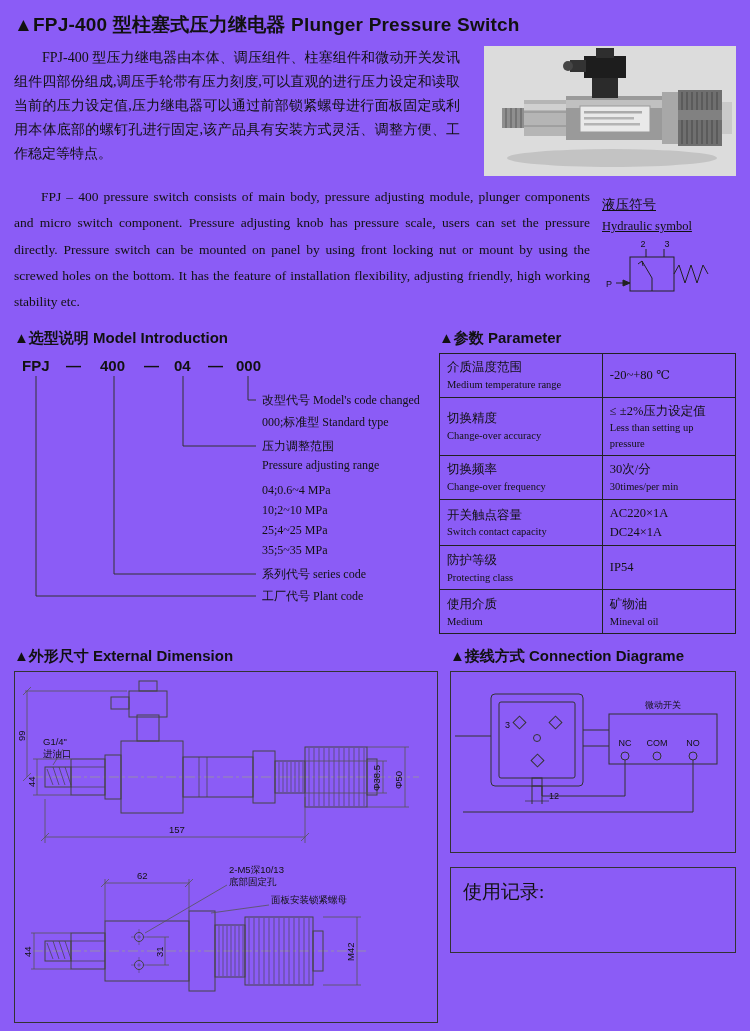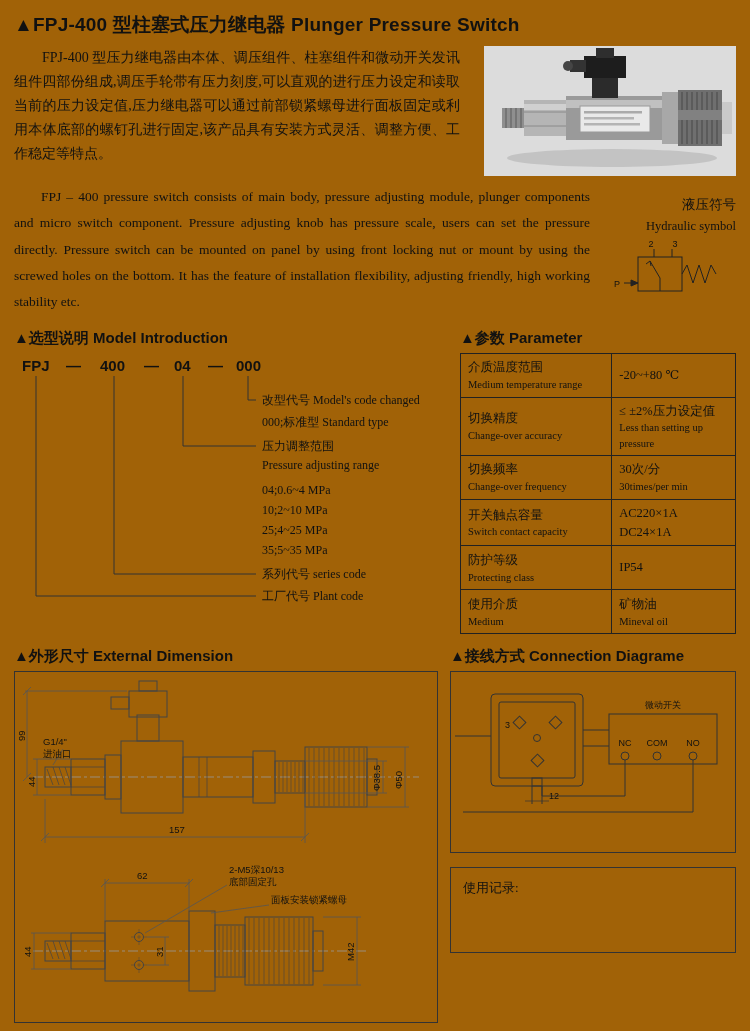--- a/index.html
+++ b/index.html
@@ -1,54 +1,54 @@
 <!DOCTYPE html>
 <html><head>
 <meta charset="utf-8">
 <style>
   * { margin:0; padding:0; box-sizing:border-box; }
   html,body { background:#e9e9e9; }
   .page {
-    width:750px; height:1031px; background:#a16207; color:#111;
+    width:750px; height:1031px; background:#8b5cf6; color:#111;
     font-family:"Liberation Serif","DejaVu Serif",serif;
     padding:10px 14px; position:relative; overflow:hidden;
   }
   .h-main {
     font-family:"Liberation Sans","DejaVu Sans",sans-serif;
     font-size:19px; font-weight:700; margin:2px 0 8px; letter-spacing:.2px;
   }
   .h-sec {
     font-family:"Liberation Sans","DejaVu Sans",sans-serif;
     font-size:15px; font-weight:700; margin:5px 0 5px;
   }
   .row { display:flex; }
   .desc-top { gap:24px; }
   .para-cn { flex:1; font-size:14px; line-height:1.72; text-indent:2em; text-align:justify; }
   .photo-wrap { flex:0 0 252px; }
   .desc-bot { gap:12px; margin-top:4px; }
   .para-en { flex:1; font-size:13.5px; line-height:1.95; text-indent:2em; text-align:justify; }
-  .hydraulic { flex:0 0 134px; text-align:right; padding-top:12px; }
+  .hydraulic { flex:0 0 134px; text-align:left; padding-top:12px;text-decoration:underline; }
   .hyd-cn { font-size:13.5px; margin-bottom:5px; }
   .hyd-en { font-size:12.5px; margin-bottom:6px; }
-  .mid-row { gap:22px; margin-top:8px; }
+  .mid-row { gap:1px; margin-top:8px; }
   .model-sec { width:424px; }
   .param-sec { flex:1; }
   .model-svg text { font-size:12px; font-family:"Liberation Serif","DejaVu Serif",serif; }
   .model-svg .code text { font-family:"Liberation Sans","DejaVu Sans",sans-serif; font-size:15px; font-weight:700; }
   .param-table { width:100%; border-collapse:collapse; margin-top:3px; }
   .param-table td { border:1px solid #222; padding:4px 7px; height:44px; vertical-align:middle; }
   .param-table td:first-child { width:55%; }
   .cell-cn { font-size:12.5px; line-height:1.5; }
   .cell-en { font-size:10.5px; line-height:1.45; }
   .bottom-row { gap:12px; margin-top:8px; }
   .dim-sec { width:424px; }
   .conn-sec { flex:1; display:flex; flex-direction:column; }
   .dim-box { border:1px solid #333; padding:3px 4px 1px; }
   .conn-box { border:1px solid #333; height:182px; padding:2px; }
-  .records-box { border:1px solid #333; margin-top:14px; padding:11px 12px; height:86px; font-size:13px; }
+  .records-box { border:1px solid #333; margin-top:14px; padding:11px 12px; height:86px; font-size:19px; }
   .records-box .rec-line { margin-bottom:13px; }
   svg text { font-family:"Liberation Sans","DejaVu Sans",sans-serif; fill:#111; }
   .draw text { font-size:9.5px; }
   .hyd-svg text { font-size:9px; }
   .conn-svg text { font-size:9px; }
 </style>
 </head>
 <body>
 
 <div class="page">

